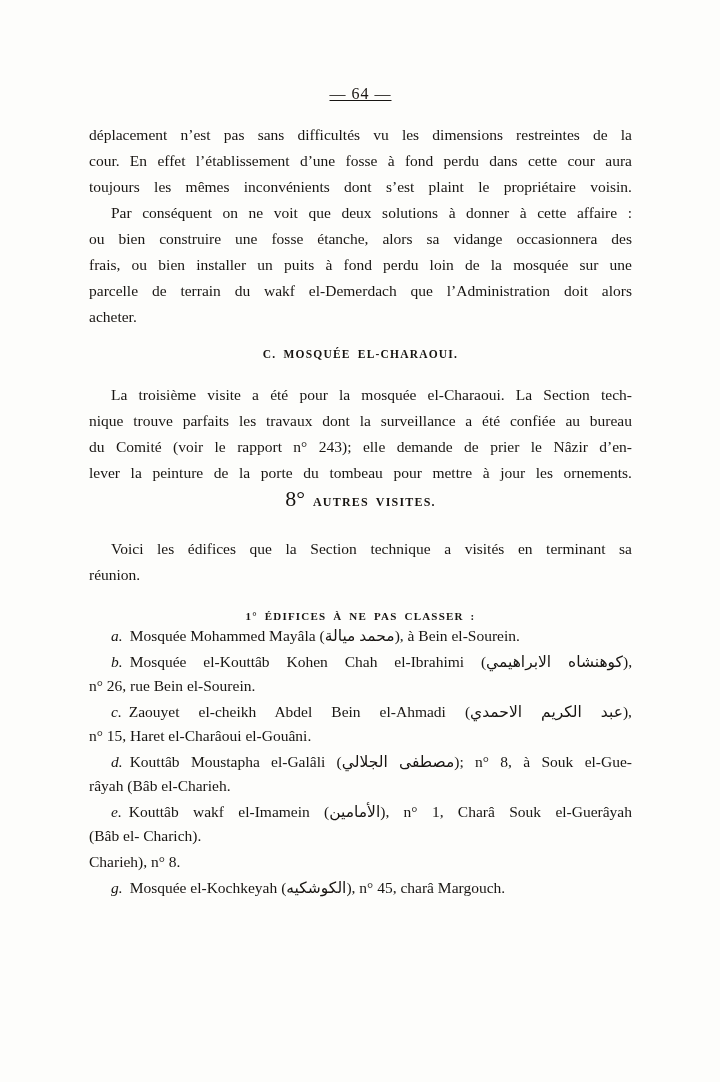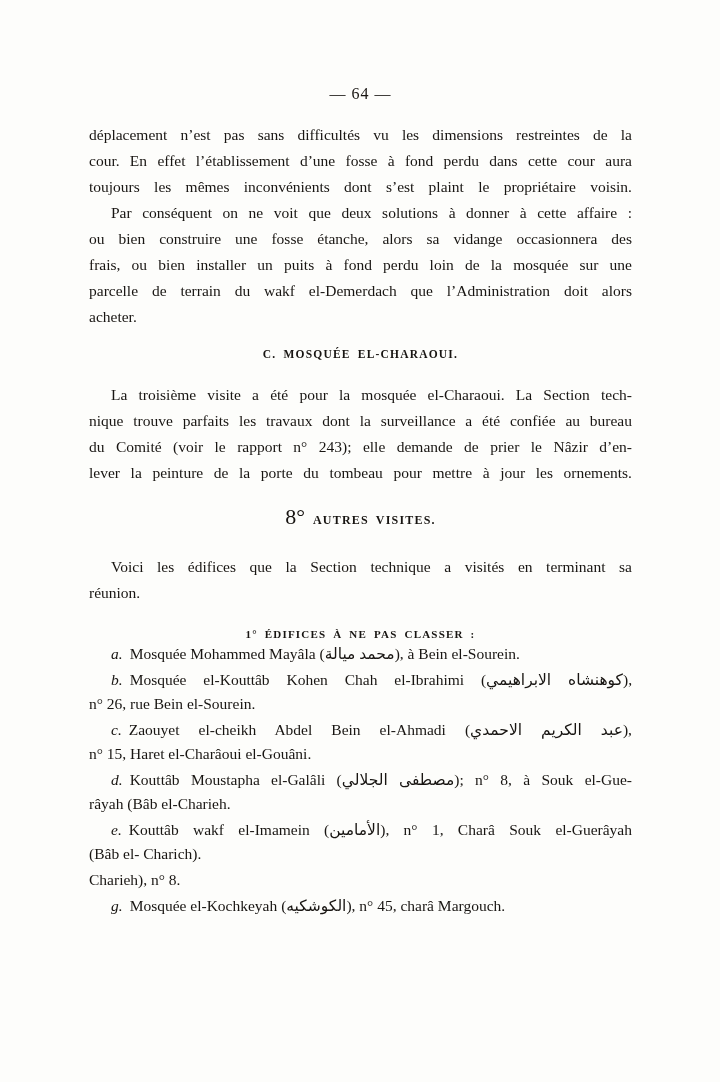--- a/index.html
+++ b/index.html
@@ -21,20 +21,21 @@
     top: 0;
     width: 543px;
   }
   .pagenum {
     margin-top: 84px;
     height: 20px;
     line-height: 20px;
     text-align: center;
     font-size: 16px;
     letter-spacing: 1px;
+    text-decoration: underline;
   }
   .para {
     margin-top: 0;
   }
   .para.first {
     margin-top: 18px;
   }
   .tline {
     height: 26px;
     line-height: 26px;
@@ -55,21 +56,20 @@
     font-size: 11.5px;
     font-weight: bold;
     letter-spacing: 1.2px;
     word-spacing: 3px;
     height: 16px;
     line-height: 16px;
   }
   .heading-charaoui { margin-top: 16px; margin-bottom: 20px; }
   .heading-edifices { margin-top: 20px; font-size: 11px; }
   .heading-autres {
-    margin-top: 18px;
     margin-bottom: 22px;
     height: 28px;
     text-align: center;
   }
   .heading-autres .hnum {
     font-size: 22px;
     font-weight: normal;
     vertical-align: baseline;
     letter-spacing: 0;
   }

